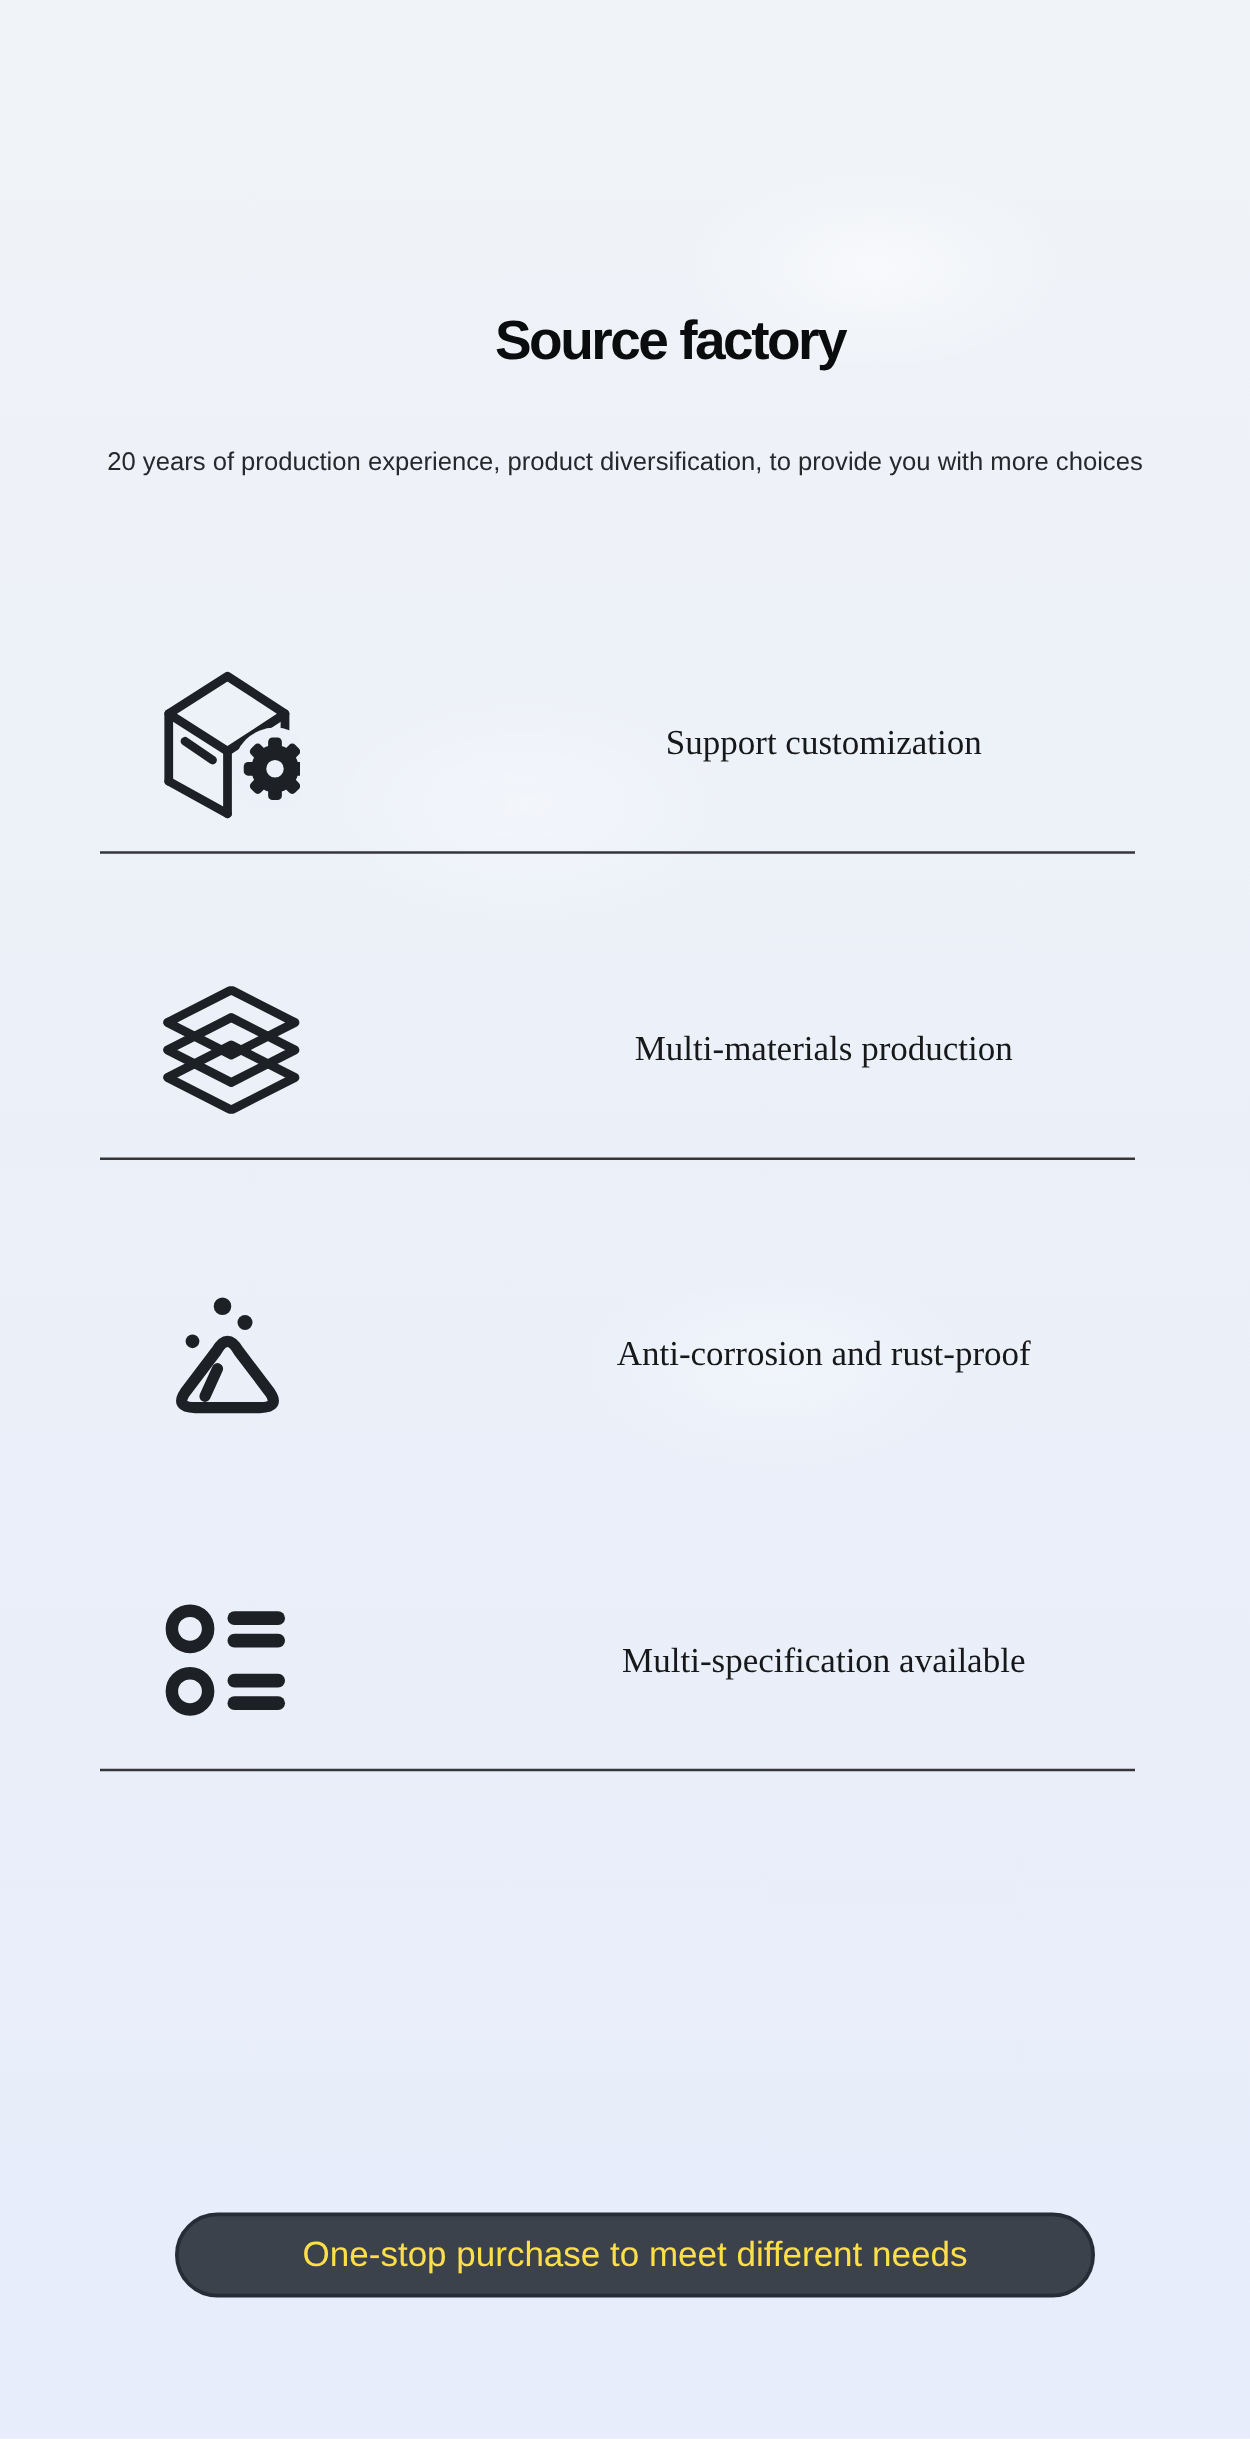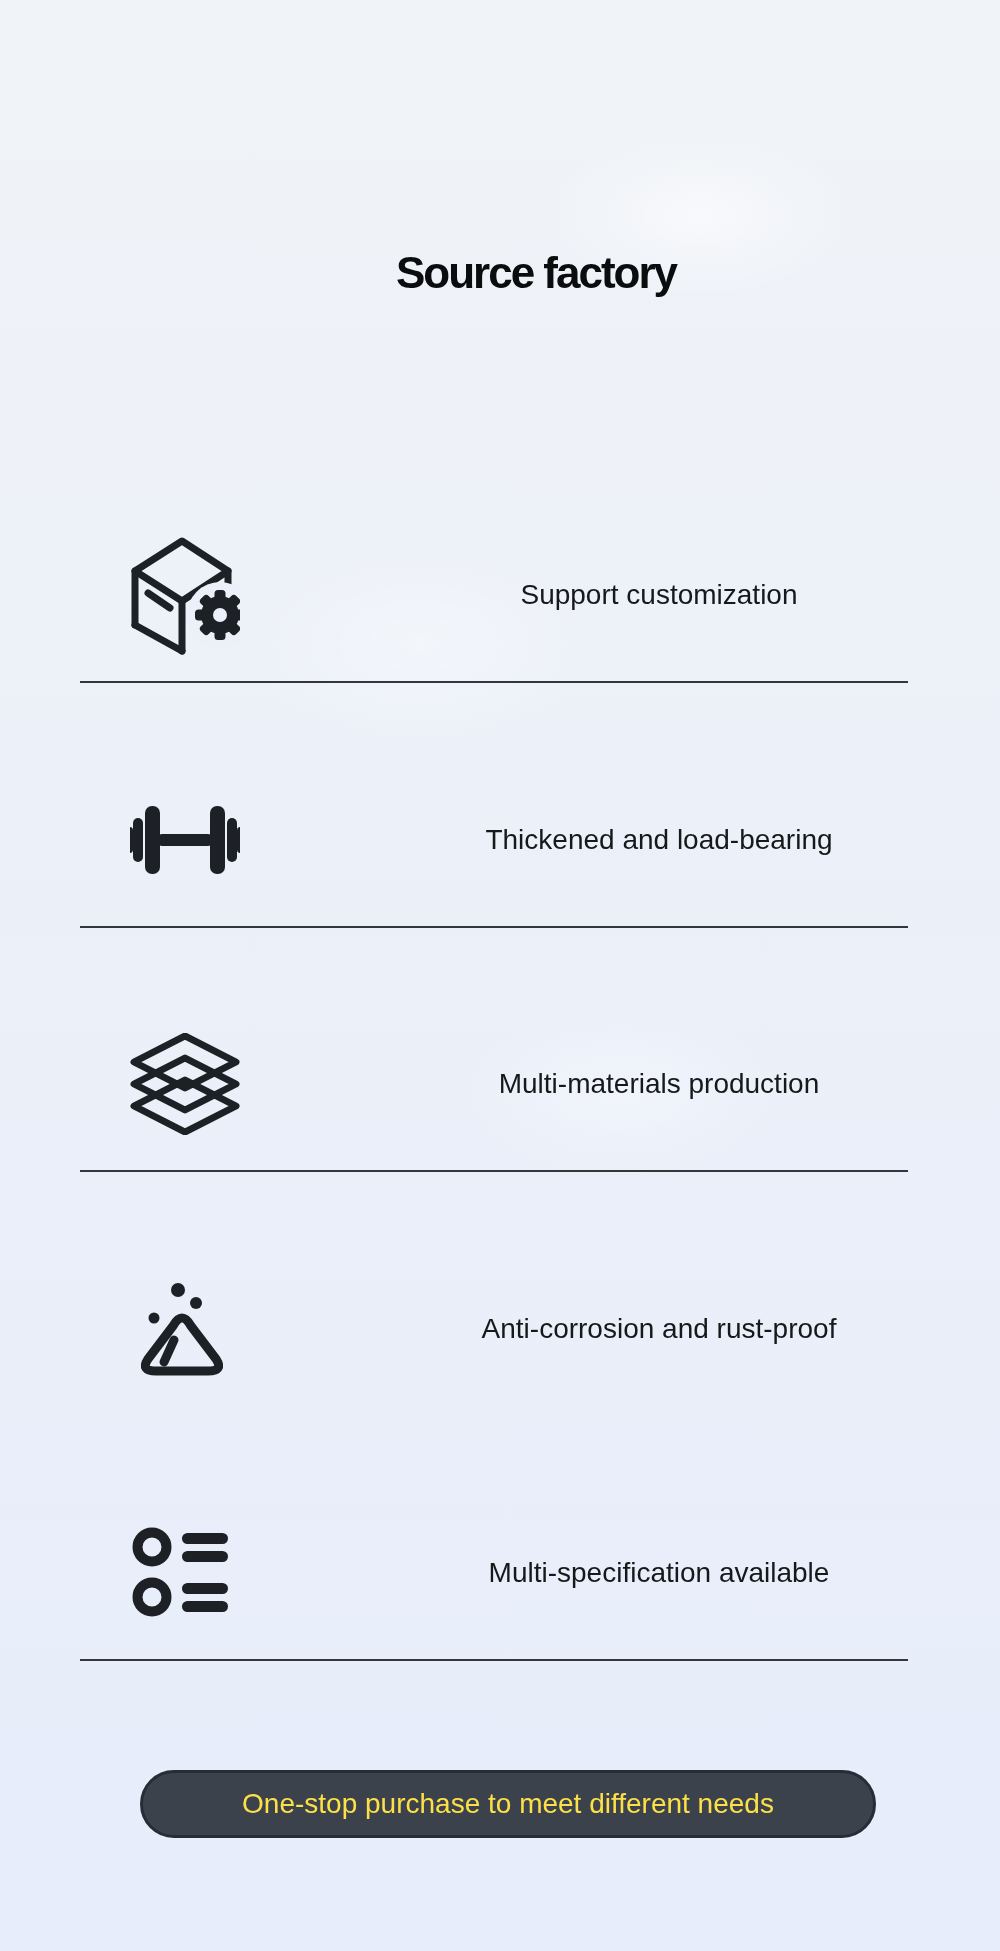--- a/index.html
+++ b/index.html
@@ -24,21 +24,21 @@
     position:absolute; top:251px; left:0; width:100%;
     text-align:center;
     font-size:44px; font-weight:700; letter-spacing:-2px;
     color:#0b0c0e; line-height:1;padding-left:36px;
   }
   .subtitle{
     position:absolute; top:358px; left:0; width:100%;
     text-align:center;
     font-size:20.5px; color:#26282b; line-height:1.2;
   }
-  .features{ position:absolute; top:473px; left:0; right:12px; }
+  .features{ position:absolute; top:473px; left:0; right:12px;font-family:Liberation Serif, serif; }
   .feature-row{ position:relative; height:244.5px; }
   .icon-box{
     position:absolute; left:130px; top:122px; transform:translateY(-50%);
     width:110px; height:124px;
     display:flex; align-items:center; justify-content:center;
   }
   .feature-label{
     position:absolute; left:330px; right:0; top:122px; transform:translateY(-50%);
     text-align:center;
     font-size:28px; color:#17181a; line-height:1.2;
@@ -61,20 +61,21 @@
   .stroke{ fill:none; stroke:#1d2025; stroke-width:7; stroke-linecap:round; stroke-linejoin:round; }
   .fillblk{ fill:#1d2025; }
   .bgfill{ fill:#ebf0f9; }
 </style>
 </head>
 <body>
 
 <div class="page">
 
   <div class="title">Source factory</div>
+  <div class="subtitle">20 years of production experience, product diversification, to provide you with more choices</div>
 
   <div class="features">
 
     <div class="feature-row">
       <div class="icon-box">
         <svg width="110" height="124" viewBox="0 0 110 124">
           <path class="stroke" d="M52 8 L98 38 L52 68 L5 38 Z"></path>
           <path class="stroke" d="M5 38 L5 92"></path>
           <path class="stroke" d="M5 92 L52 118"></path>
           <path class="stroke" d="M52 68 L52 118"></path>
@@ -92,35 +93,20 @@
             <rect class="fillblk" x="84.5" y="57" width="11" height="11" rx="3.5" transform="rotate(315 90 82)"></rect>
           </g>
           <circle class="fillblk" cx="90" cy="82" r="19"></circle>
           <circle class="bgfill" cx="90" cy="82" r="7"></circle>
         </svg>
       </div>
       <div class="feature-label">Support customization</div>
       <div class="divider"></div>
     </div>
 
-    <div class="feature-row">
-      <div class="icon-box">
-        <svg width="110" height="110" viewBox="0 0 110 110">
-          <rect class="fillblk" x="26" y="49" width="58" height="12" rx="6"></rect>
-          <rect class="fillblk" x="15" y="21" width="15" height="68" rx="7"></rect>
-          <rect class="fillblk" x="3" y="33" width="10" height="44" rx="5"></rect>
-          <rect class="fillblk" x="-4" y="42" width="7" height="26" rx="3.5"></rect>
-          <rect class="fillblk" x="80" y="21" width="15" height="68" rx="7"></rect>
-          <rect class="fillblk" x="97" y="33" width="10" height="44" rx="5"></rect>
-          <rect class="fillblk" x="107" y="42" width="7" height="26" rx="3.5"></rect>
-        </svg>
-      </div>
-      <div class="feature-label">Thickened and load-bearing</div>
-      <div class="divider"></div>
-    </div>
 
     <div class="feature-row">
       <div class="icon-box">
         <svg width="110" height="102" viewBox="0 0 110 102">
           <path class="stroke bgstack" d="M55 47 L106 73 L55 99 L4 73 Z" fill="#ebf0f9"></path>
           <path class="stroke" d="M55 25 L106 51 L55 77 L4 51 Z" fill="#ebf0f9"></path>
           <path class="stroke" d="M55 3 L106 29 L55 55 L4 29 Z" fill="#ebf0f9"></path>
         </svg>
       </div>
       <div class="feature-label">Multi-materials production</div>

